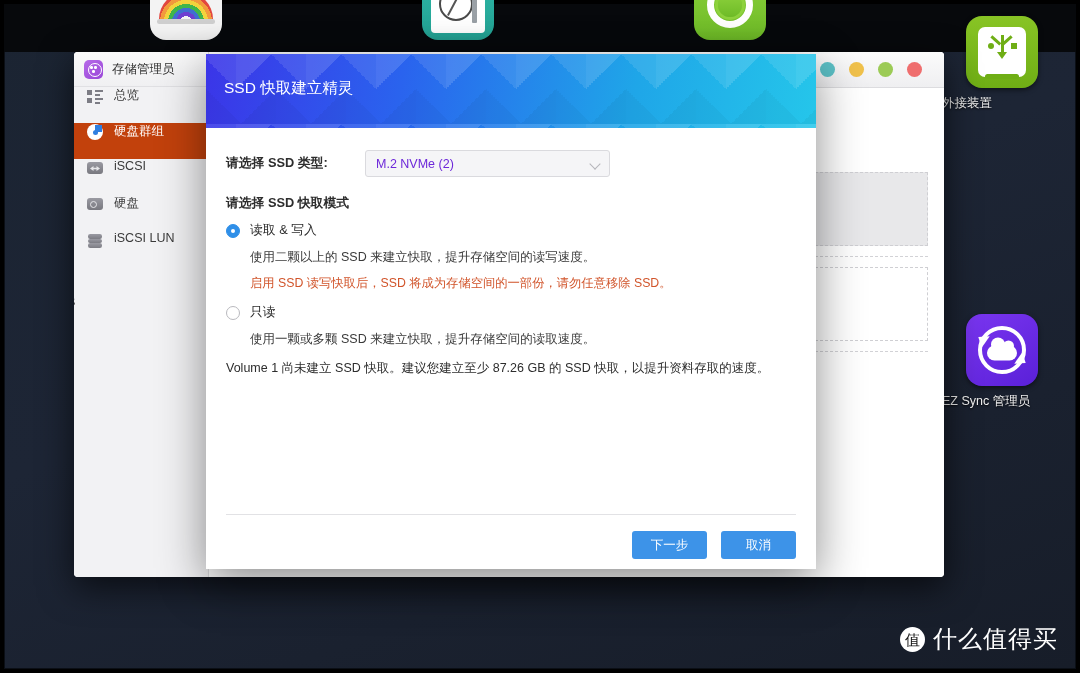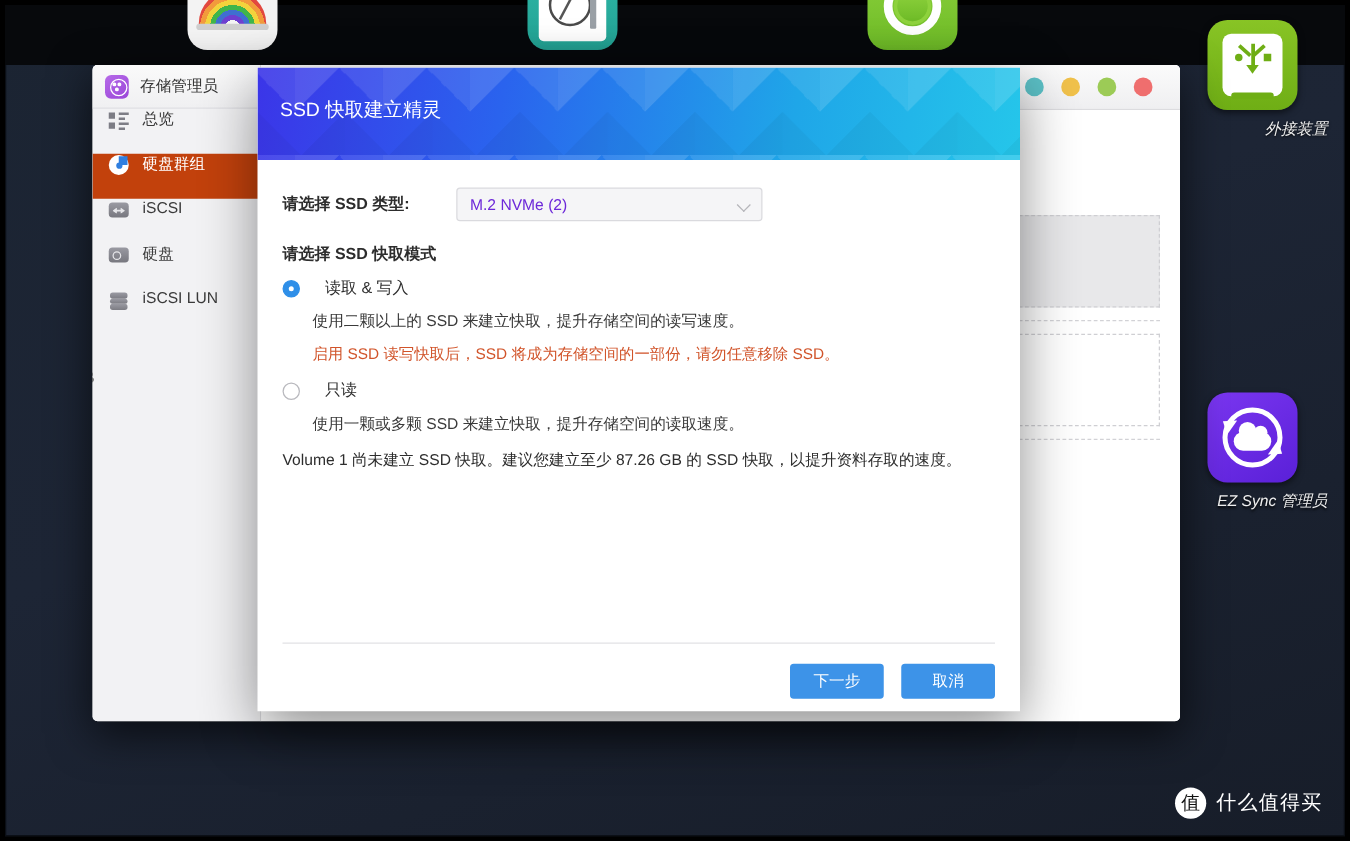--- a/index.html
+++ b/index.html
@@ -63,21 +63,21 @@
     width:46px; height:46px; border:7px solid #fff; border-radius:50%;
   }
   #icon-green .inner {
     position:absolute; left:50%; top:52%; transform:translate(-50%,-50%);
     width:24px; height:24px; border-radius:50%;
     background:linear-gradient(180deg,#8ed23d,#6ebb27);
     box-shadow:0 0 0 3px #8ed23d;
   }
   
   .desk-item {
-    position:absolute; width:120px; text-align:right; color:#fff;font-style:italic;
+    position:absolute; width:120px; text-align:left; color:#fff;
   }
   .desk-item .label {
     margin-top:7px; font-size:12.5px; color:#f0f0f0;
     text-shadow:0 1px 2px rgba(0,0,0,.9);
   }
   .desk-tile {
     width:72px; height:72px; margin:0 auto; border-radius:16px;
     position:relative; box-shadow:0 2px 5px rgba(0,0,0,.5);
   }
   #desk-ext { left:938px; top:12px; }
@@ -287,21 +287,21 @@
     position:relative; width:245px; height:27px; border:1px solid #dadade;
     border-radius:3px; background:#f5f5f7; display:flex; align-items:center;
     padding:0 26px 0 10px; font-size:12.5px; color:#6d28d9;
   }
   #ssd-select .cv {
     position:absolute; right:10px; top:9px; width:8px; height:8px;
     border-right:1.6px solid #b5b5ba; border-bottom:1.6px solid #b5b5ba;
     transform:rotate(45deg);
   }
   .sec-head { font-size:12.8px; color:#2d2d2d; font-weight:bold; margin-bottom:10px; }
-  .radio-line { display:flex; align-items:center; gap:20px; margin-bottom:10px; }
+  .radio-line { display:flex; align-items:center; gap:10px; margin-bottom:10px; }
   .radio {
     width:14px; height:14px; border-radius:50%; flex:none; position:relative;
     border:1px solid #b9b9be; background:#fff;
   }
   .radio.on { background:#2f8fe8; border-color:#2f8fe8; }
   .radio.on:after {
     content:""; position:absolute; left:4px; top:4px;
     width:4px; height:4px; border-radius:50%; background:#fff;
   }
   .radio-line .txt { font-size:12.8px; color:#2d2d2d; }
@@ -322,21 +322,21 @@
   }
   
   #watermark {
     position:absolute; right:18px; bottom:14px;
     display:flex; align-items:center; gap:8px;
   }
   #watermark .wm-logo {
     width:25px; height:25px; border-radius:50%; background:#fff;
     color:#111; font-size:15px; line-height:25px; text-align:center;
   }
-  #watermark .wm-text { color:#fff; font-size:16px; letter-spacing:1px; }
+  #watermark .wm-text { color:#fff; font-size:24px; letter-spacing:1px; }
 </style>
 </head>
 <body>
 
 <div id="screen">
   <div id="desktop">
 
     <div id="top-dock">
       <div class="dock-icon" id="icon-rainbow">
         <div class="bow"></div>

